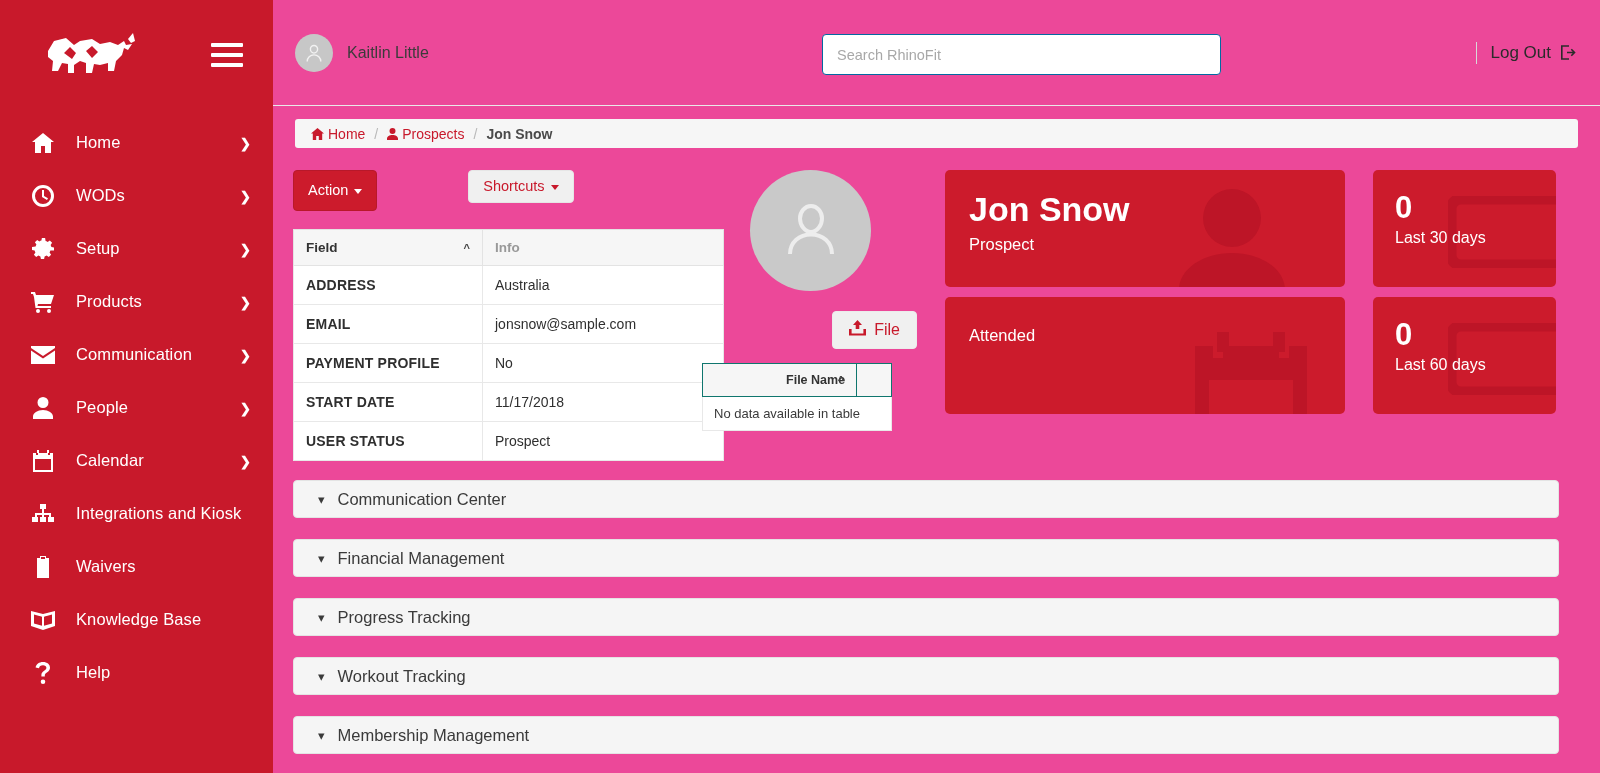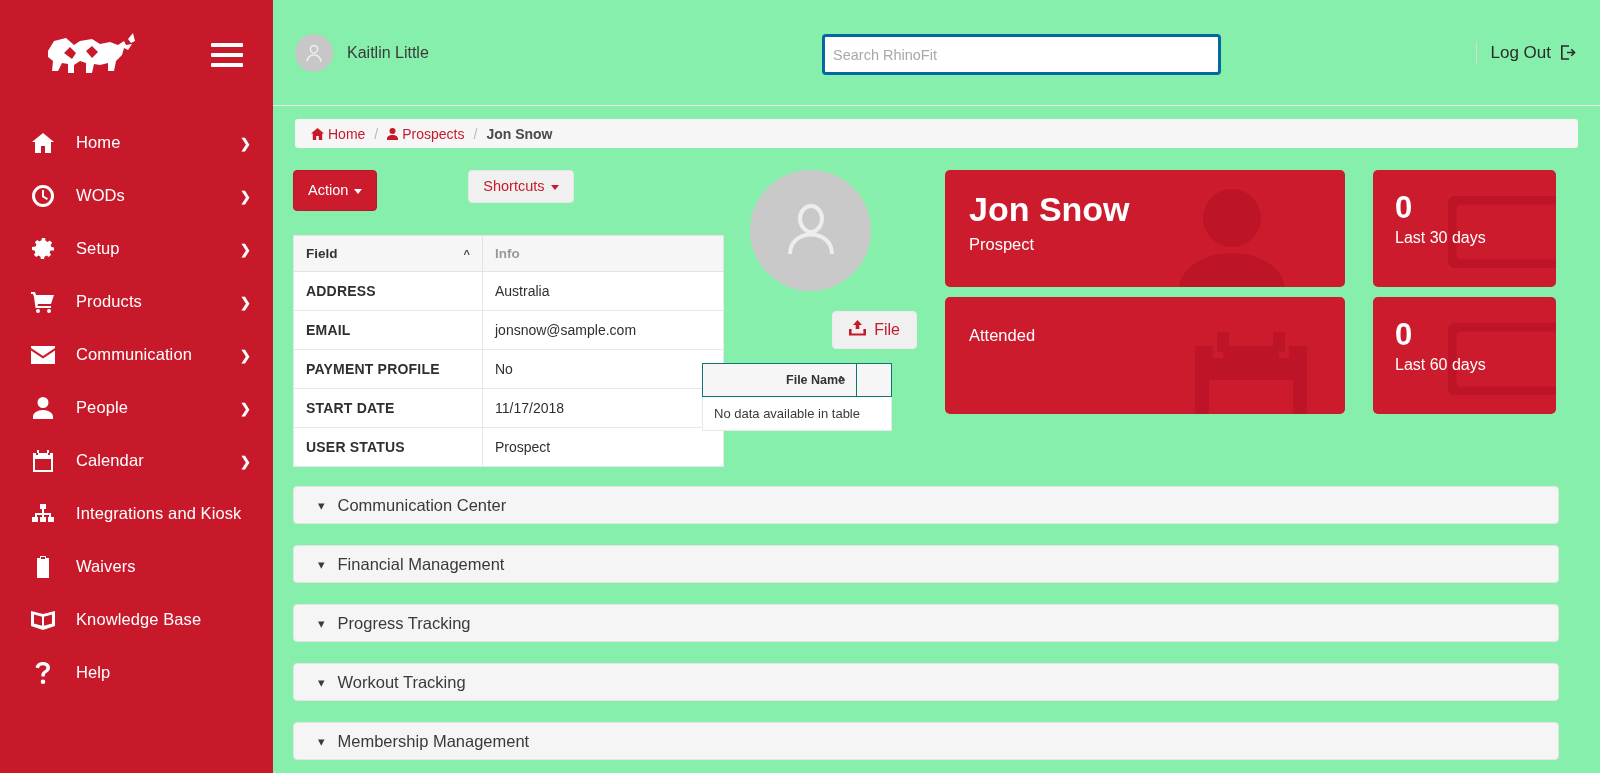--- a/index.html
+++ b/index.html
@@ -40,40 +40,40 @@
   .nav-label {
     margin-left: 16px; font-size: 16.5px; color: #fff; letter-spacing: 0.1px;
     white-space: nowrap;
   }
   .nav-caret {
     position: absolute; right: 22px; top: 50%; transform: translateY(-50%);
     font-size: 13px; color: #fff; font-weight: bold; line-height: 1;
   }
 
   
-  .main { flex: 1 1 auto; height: 773px; position: relative; background: #86efac;
+  .main { flex: 1 1 auto; height: 773px; position: relative; background: #ec4899;
     overflow: hidden; }
 
   .topbar {
     height: 106px; display: flex; align-items: center;
     padding: 0 22px 0 22px; border-bottom: 1px solid #e9e9e9;
     position: relative;
   }
   .user-block { display: flex; align-items: center; flex: 0 0 auto; }
   .avatar-sm {
     width: 38px; height: 38px; border-radius: 50%; background: #c7c7c7;
     display: flex; align-items: center; justify-content: center;
   }
   .avatar-sm svg { display: block; }
   .user-name { margin-left: 14px; font-size: 16px; color: #3b3b3b; }
 
   .search-wrap { position: absolute; left: 549px; top: 34px; }
   .search-input {
-    width: 399px; height: 41px; border: 3px solid #0369a1; border-radius: 4px;
-    padding: 0 8px; font-size: 14.5px; color: #555; background: #fff;
+    width: 399px; height: 41px; border: 1px solid #0369a1; border-radius: 4px;
+    padding: 0 14px; font-size: 14.5px; color: #555; background: #fff;
     font-family: "Liberation Sans", sans-serif; outline: none;
   }
   .search-input::placeholder { color: #a8a8a8; }
 
   .topbar-right {
     position: absolute; right: 24px; top: 50%; transform: translateY(-50%);
     display: flex; align-items: center;
   }
   .divider-v { width: 1px; height: 22px; background: #d8d8d8; margin-right: 14px; }
   .logout { font-size: 17px; color: #2b2b2b; cursor: pointer; display: flex;
@@ -106,21 +106,21 @@
   }
   .btn-shortcuts {
     background: #f0f0f0; color: #c8192b; border: 1px solid #e6e6e6;
     border-radius: 4px; font-size: 14.5px; padding: 8px 14px; cursor: pointer;
     margin-left: 91px; font-family: "Liberation Sans", sans-serif; line-height: 1;
   }
   .caret-d { display: inline-block; margin-left: 6px; border-left: 4px solid transparent;
     border-right: 4px solid transparent; border-top: 5px solid currentColor;
     vertical-align: middle; }
 
-  table.info-table { border-collapse: collapse; width: 431px; margin-top: 25px; }
+  table.info-table { border-collapse: collapse; width: 431px; margin-top: 19px; }
   table.info-table th {
     background: #f6f6f6; font-size: 13.5px; text-align: left;
     padding: 10px 12px; border: 1px solid #e3e3e3; position: relative;
     font-weight: bold;
   }
   th.col-field { color: #333; width: 189px; cursor: pointer; }
   th.col-info { color: #999; cursor: pointer; }
   .sort-caret { position: absolute; right: 12px; top: 50%; transform: translateY(-50%);
     font-size: 11px; color: #444; }
   table.info-table td {

